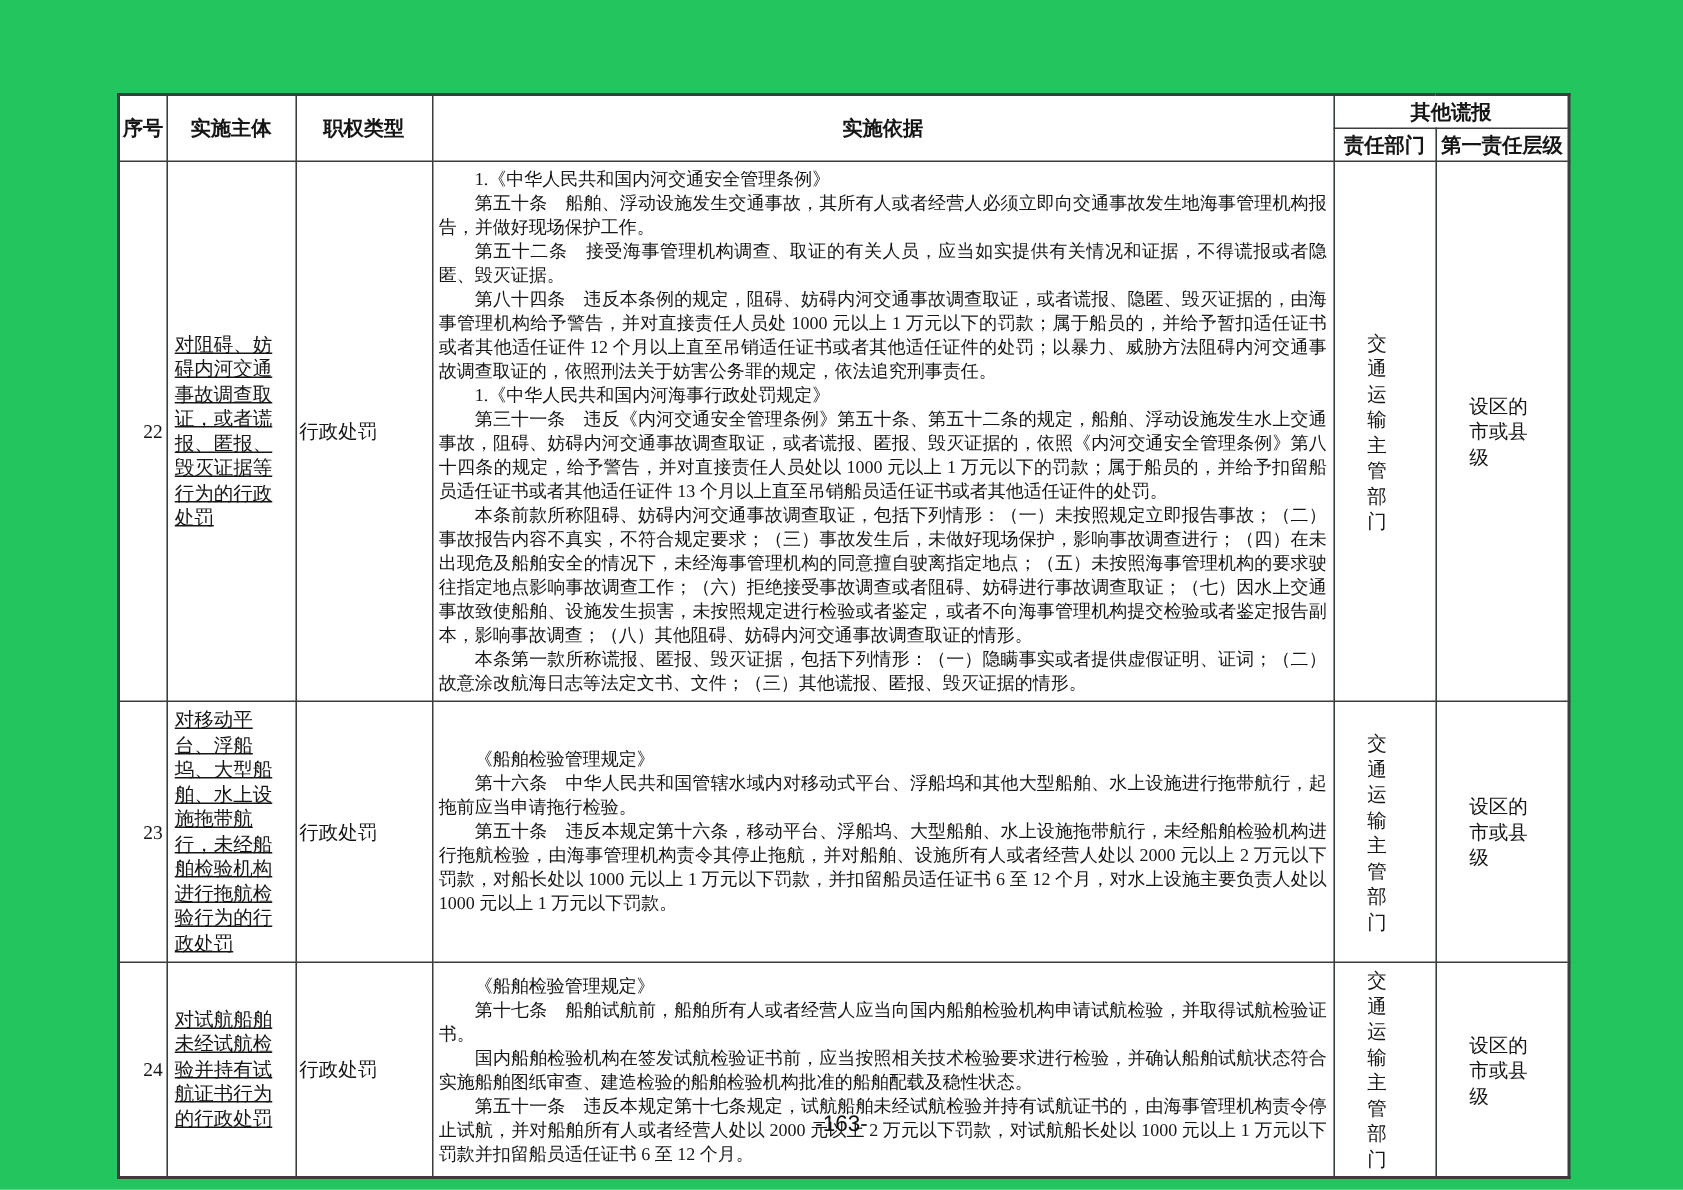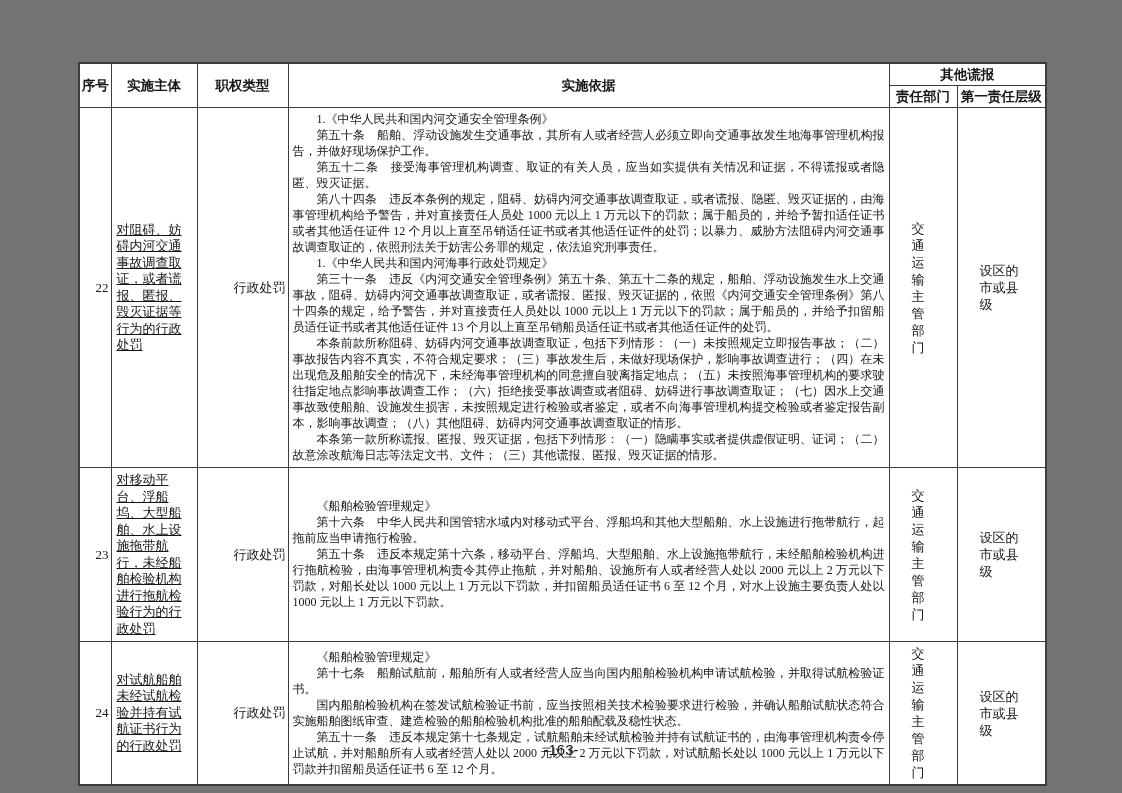--- a/index.html
+++ b/index.html
@@ -3,21 +3,21 @@
 <meta charset="utf-8">
 <style>
   * { box-sizing: border-box; }
   html,body { margin:0; padding:0; }
   body {
     width:1122px; height:793px;
     background:#ffffff;
     font-family:"Liberation Serif","DejaVu Serif",serif;
     color:#161616;
   }
-  .page { position:relative; width:1122px; height:793px; background:#737373; overflow:hidden; }
+  .page { position:relative; width:1122px; height:793px; background:#22c55e; overflow:hidden; }
 
   table.doc-table {
     position:absolute; left:78px; top:62px;
     width:967px;
     border-collapse:collapse; table-layout:fixed;
     border:2px solid #3c3c3c;
   }
   .doc-table th, .doc-table td {
     border:1px solid #3c3c3c;
     background:#fff;
@@ -27,21 +27,21 @@
     font-size:13.5px;
     text-align:center;
     vertical-align:middle;
     padding:2px 1px;
     line-height:17px;
     height:22px;
   }
   td { font-size:13px; }
   .td-no   { text-align:right; vertical-align:middle; padding:2px; }
   .td-item { text-align:left; vertical-align:middle; padding:4px 5px; line-height:16.5px;text-decoration:underline; }
-  .td-type { text-align:right; vertical-align:middle; padding:2px; }
+  .td-type { text-align:left; vertical-align:middle; padding:2px; }
   .td-basis{ vertical-align:middle; padding:3px 4px 4px 4px; }
   .td-dept, .td-level { text-align:left; vertical-align:middle; padding:3px 22px; line-height:17px; }
   .para {
     margin:0;
     text-indent:2em;
     text-align:justify;
     line-height:16px;
     font-size:12px;
   }
   .page-footer {

